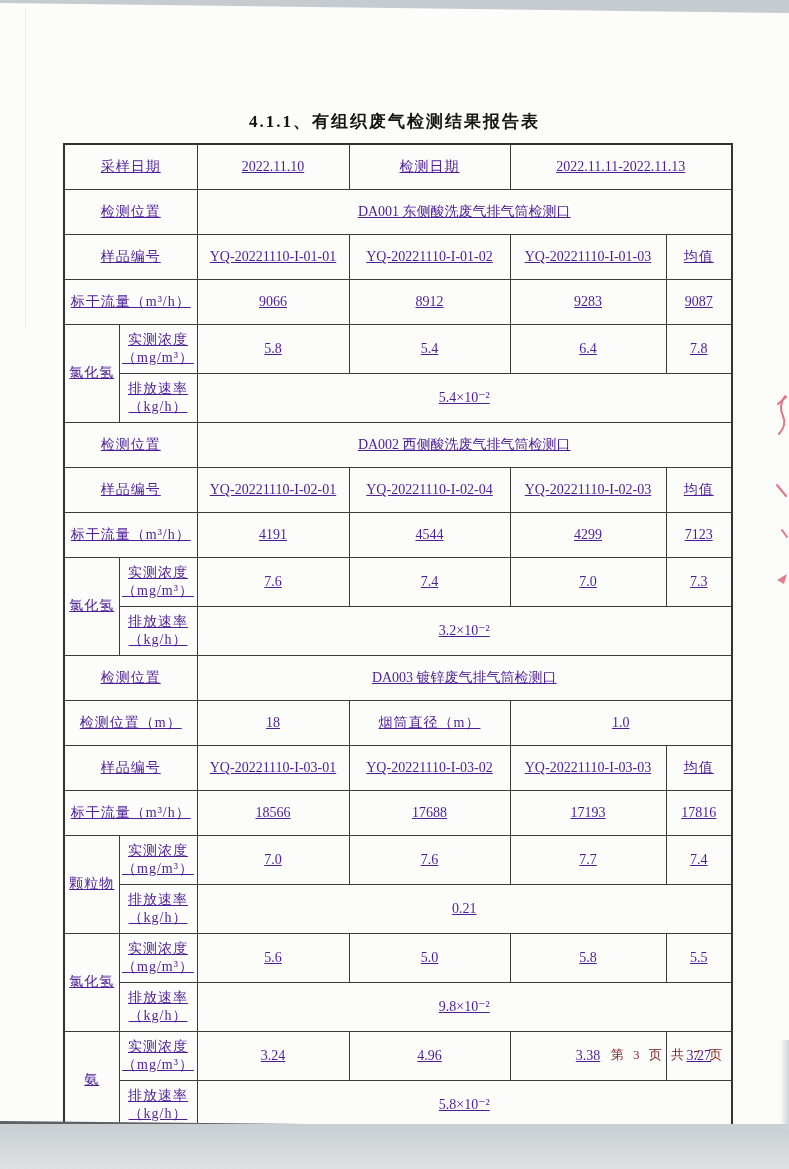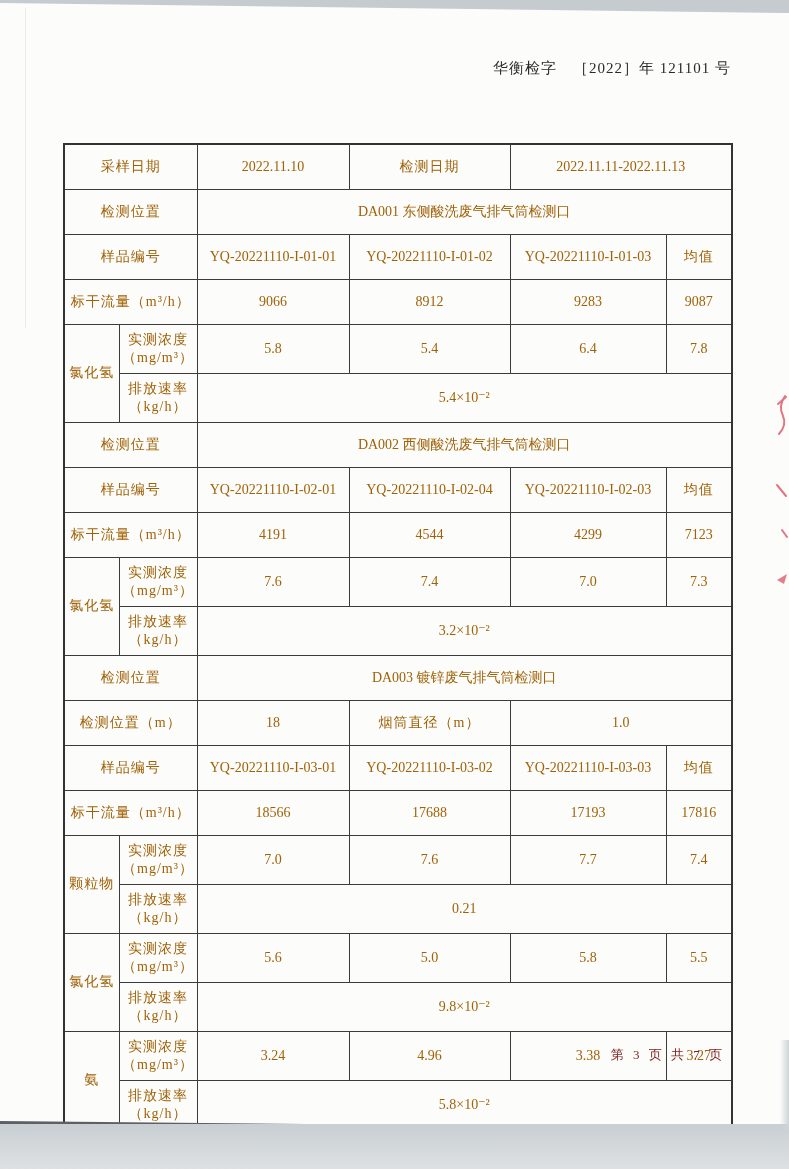--- a/index.html
+++ b/index.html
@@ -46,21 +46,21 @@
     letter-spacing:2px;color:#151515;
   }
   .page-footer{
     position:absolute;top:1046px;right:64px;
     font-size:13px;letter-spacing:3px;color:#7f1d1d;text-align:center;
   }
   
   .tbl-wrap{position:absolute;left:63px;top:143px;width:668px;}
   table{
     border-collapse:collapse;width:668px;table-layout:fixed;
-    font-size:14px;color:#a16207;
+    font-size:14px;color:#4c1d95;text-decoration:underline;
   }
   td{
     border:1.4px solid #3b3b3b;
     text-align:center;vertical-align:middle;
     padding:2px 2px;height:40px;
     white-space:pre-line;line-height:1.3;
     overflow:hidden;
   }
   table{border:2px solid #333;}
   tr.tall td{height:44px;}
@@ -68,22 +68,22 @@
   
   .stamp{position:absolute;left:772px;top:388px;width:17px;height:210px;}
 </style>
 </head>
 <body>
 
 <div class="page">
 
   <div class="left-scan-line"></div>
 
-  <div class="ref-no">华衡检字　［2022］年 121101 号</div>
-
+
+  <div class="doc-title">4.1.1、有组织废气检测结果报告表</div>
 
   <div class="tbl-wrap">
   <table>
     <colgroup>
       <col style="width:55px">
           <col style="width:78px">
           <col style="width:152px">
       <col style="width:161px">
           <col style="width:156px">
           <col style="width:66px">

